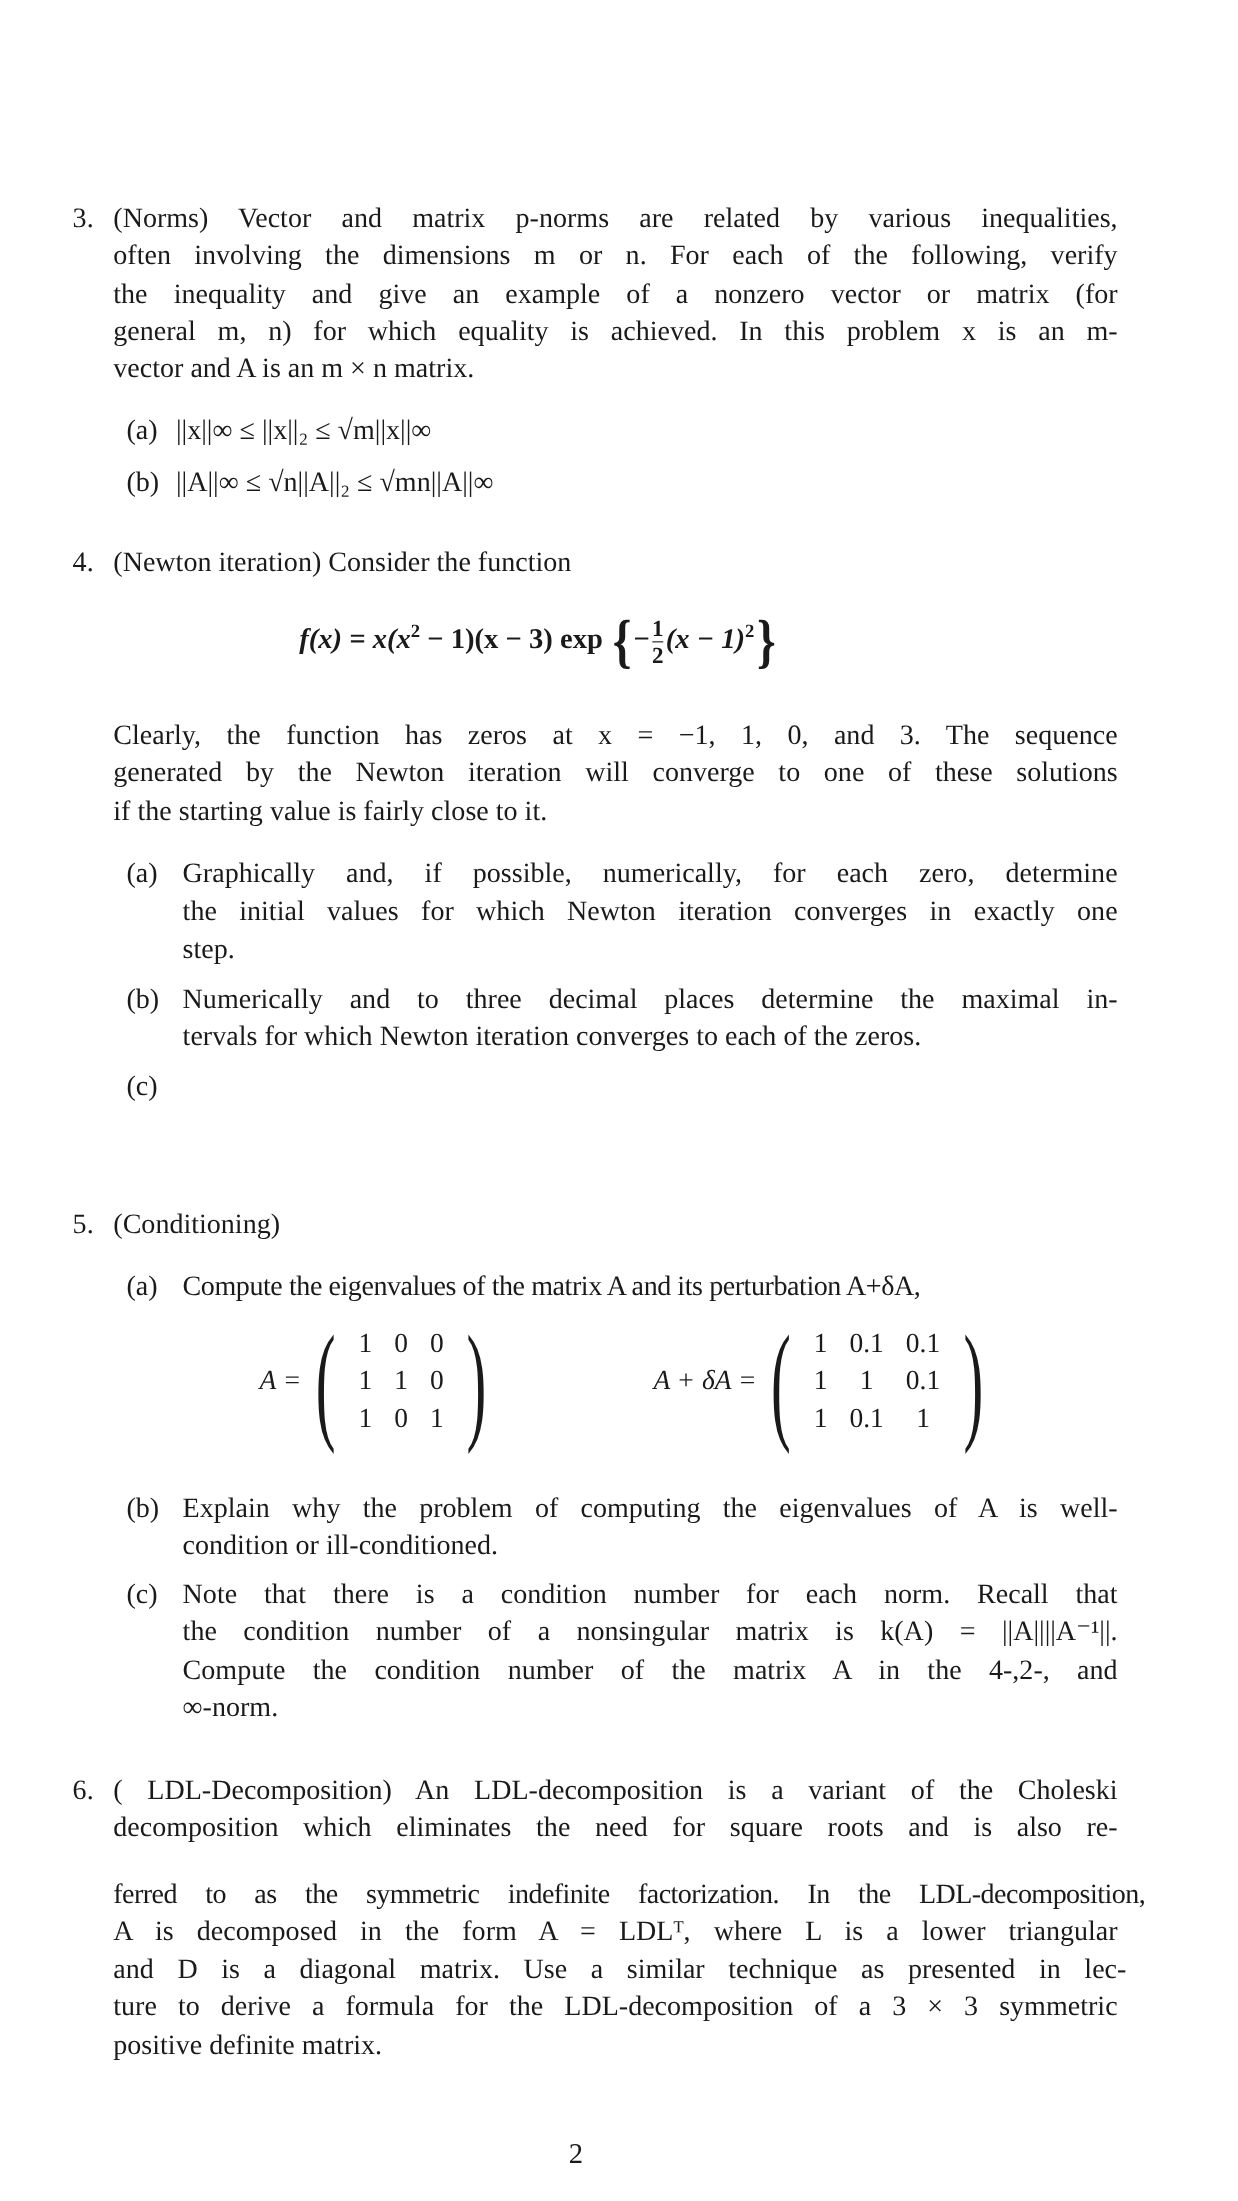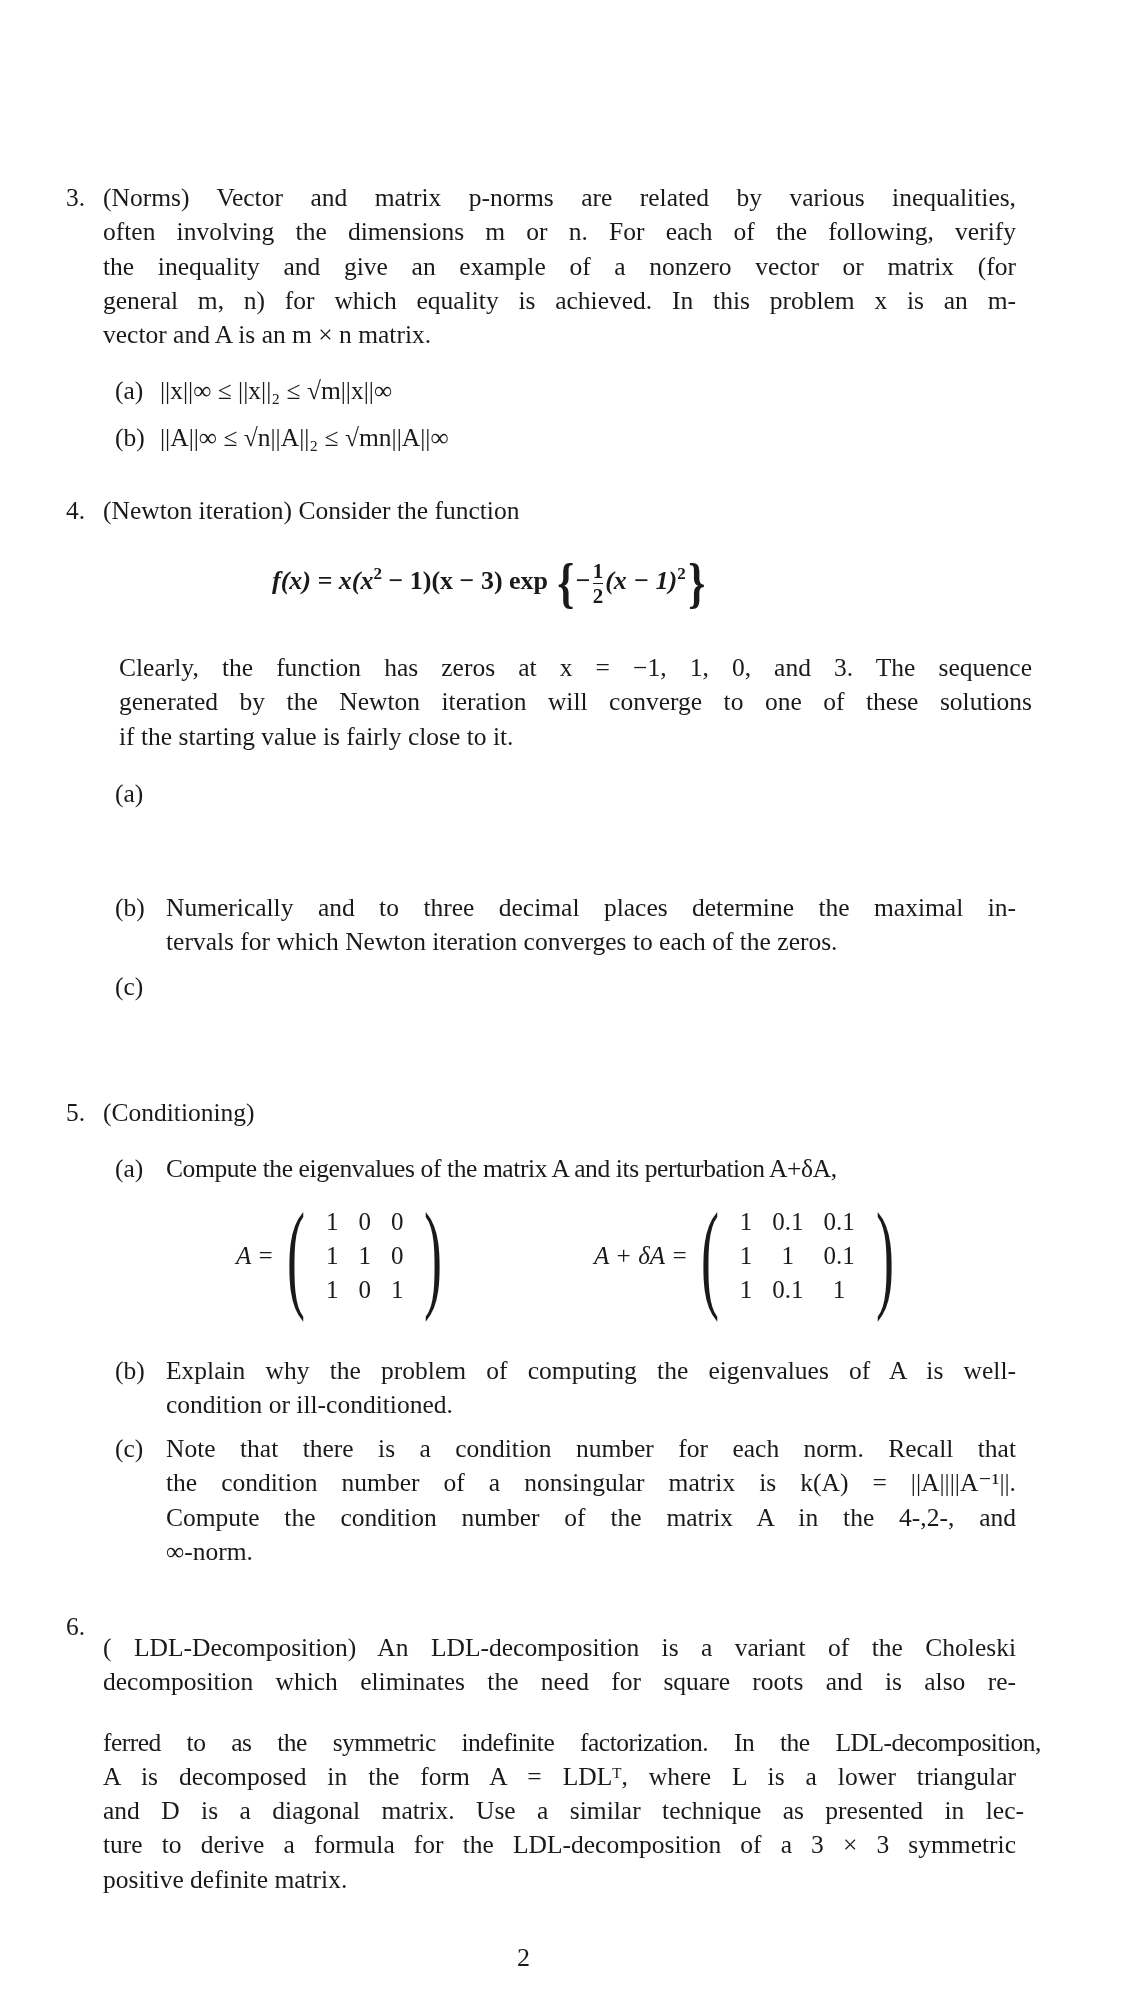--- a/index.html
+++ b/index.html
@@ -57,30 +57,35 @@
   <div class="blk" style="top:494px; left:0; width:1125px; height:36px;">
     <span class="num">4.</span>
     <span class="body-text line">(Newton iteration) Consider the function</span>
   </div>
 
   <div class="formula" style="top:556px; left:272px;font-weight:bold;">
     <i>f(x) = x(x</i><sup>2</sup><span> − 1)(x − 3) exp</span>
     <span class="bigbrace">{</span><span>−</span><span class="frac"><span>1</span><span class="bar"></span><span>2</span></span><i>(x − 1)</i><sup>2</sup><span class="bigbrace">}</span>
   </div>
 
-  <div class="blk" style="top:651px; left:16px; width:1075px; height:105px;">
+  <div class="blk" style="top:651px; left:0; width:1075px; height:105px;">
     <div class="body-text">
       <span class="just">Clearly, the function has zeros at x = −1, 1, 0, and 3. The sequence</span>
       <span class="just">generated by the Newton iteration will converge to one of these solutions</span>
       <span class="line">if the starting value is fairly close to it.</span>
     </div>
   </div>
 
   <div class="blk sub" style="top:777px; left:0; width:1125px; height:105px;">
     <span class="lbl">(a)</span>
+    <div class="txt">
+      <span class="just">Graphically and, if possible, numerically, for each zero, determine</span>
+      <span class="just">the initial values for which Newton iteration converges in exactly one</span>
+      <span class="line">step.</span>
+    </div>
   </div>
 
   <div class="blk sub" style="top:891px; left:0; width:1125px; height:70px;">
     <span class="lbl">(b)</span>
     <div class="txt">
       <span class="just">Numerically and to three decimal places determine the maximal in-</span>
       <span class="line">tervals for which Newton iteration converges to each of the zeros.</span>
     </div>
   </div>
 
@@ -164,21 +169,21 @@
       <span class="just">Note that there is a condition number for each norm. Recall that</span>
       <span class="just">the condition number of a nonsingular matrix is k(A) = ||A||||A⁻¹||.</span>
       <span class="just">Compute the condition number of the matrix A in the 4-,2-, and</span>
       <span class="line">∞-norm.</span>
     </div>
   </div>
 
   <div class="blk" style="top:1610px; left:0; width:1125px; height:245px;">
     <span class="num">6.</span>
     <div class="body-text" style="width:938px;">
-      <span class="just" style="margin-right:25px;margin-top:21px;">( LDL-Decomposition) An LDL-decomposition is a variant of the Choleski</span>
+      <span class="just" style="margin-right:25px;">( LDL-Decomposition) An LDL-decomposition is a variant of the Choleski</span>
       <span class="just" style="margin-right:25px;">decomposition which eliminates the need for square roots and is also re-</span>
       <span class="just" style="letter-spacing:-0.5px;margin-top:26px;">ferred to as the symmetric indefinite factorization. In the LDL-decomposition,</span>
       <span class="just" style="margin-right:25px;">A is decomposed in the form A = LDLᵀ, where L is a lower triangular</span>
       <span class="just" style="margin-right:17px;">and D is a diagonal matrix. Use a similar technique as presented in lec-</span>
       <span class="just" style="margin-right:25px;">ture to derive a formula for the LDL-decomposition of a 3 × 3 symmetric</span>
       <span class="line">positive definite matrix.</span>
     </div>
   </div>
 
   <div class="pagenum">2</div>

